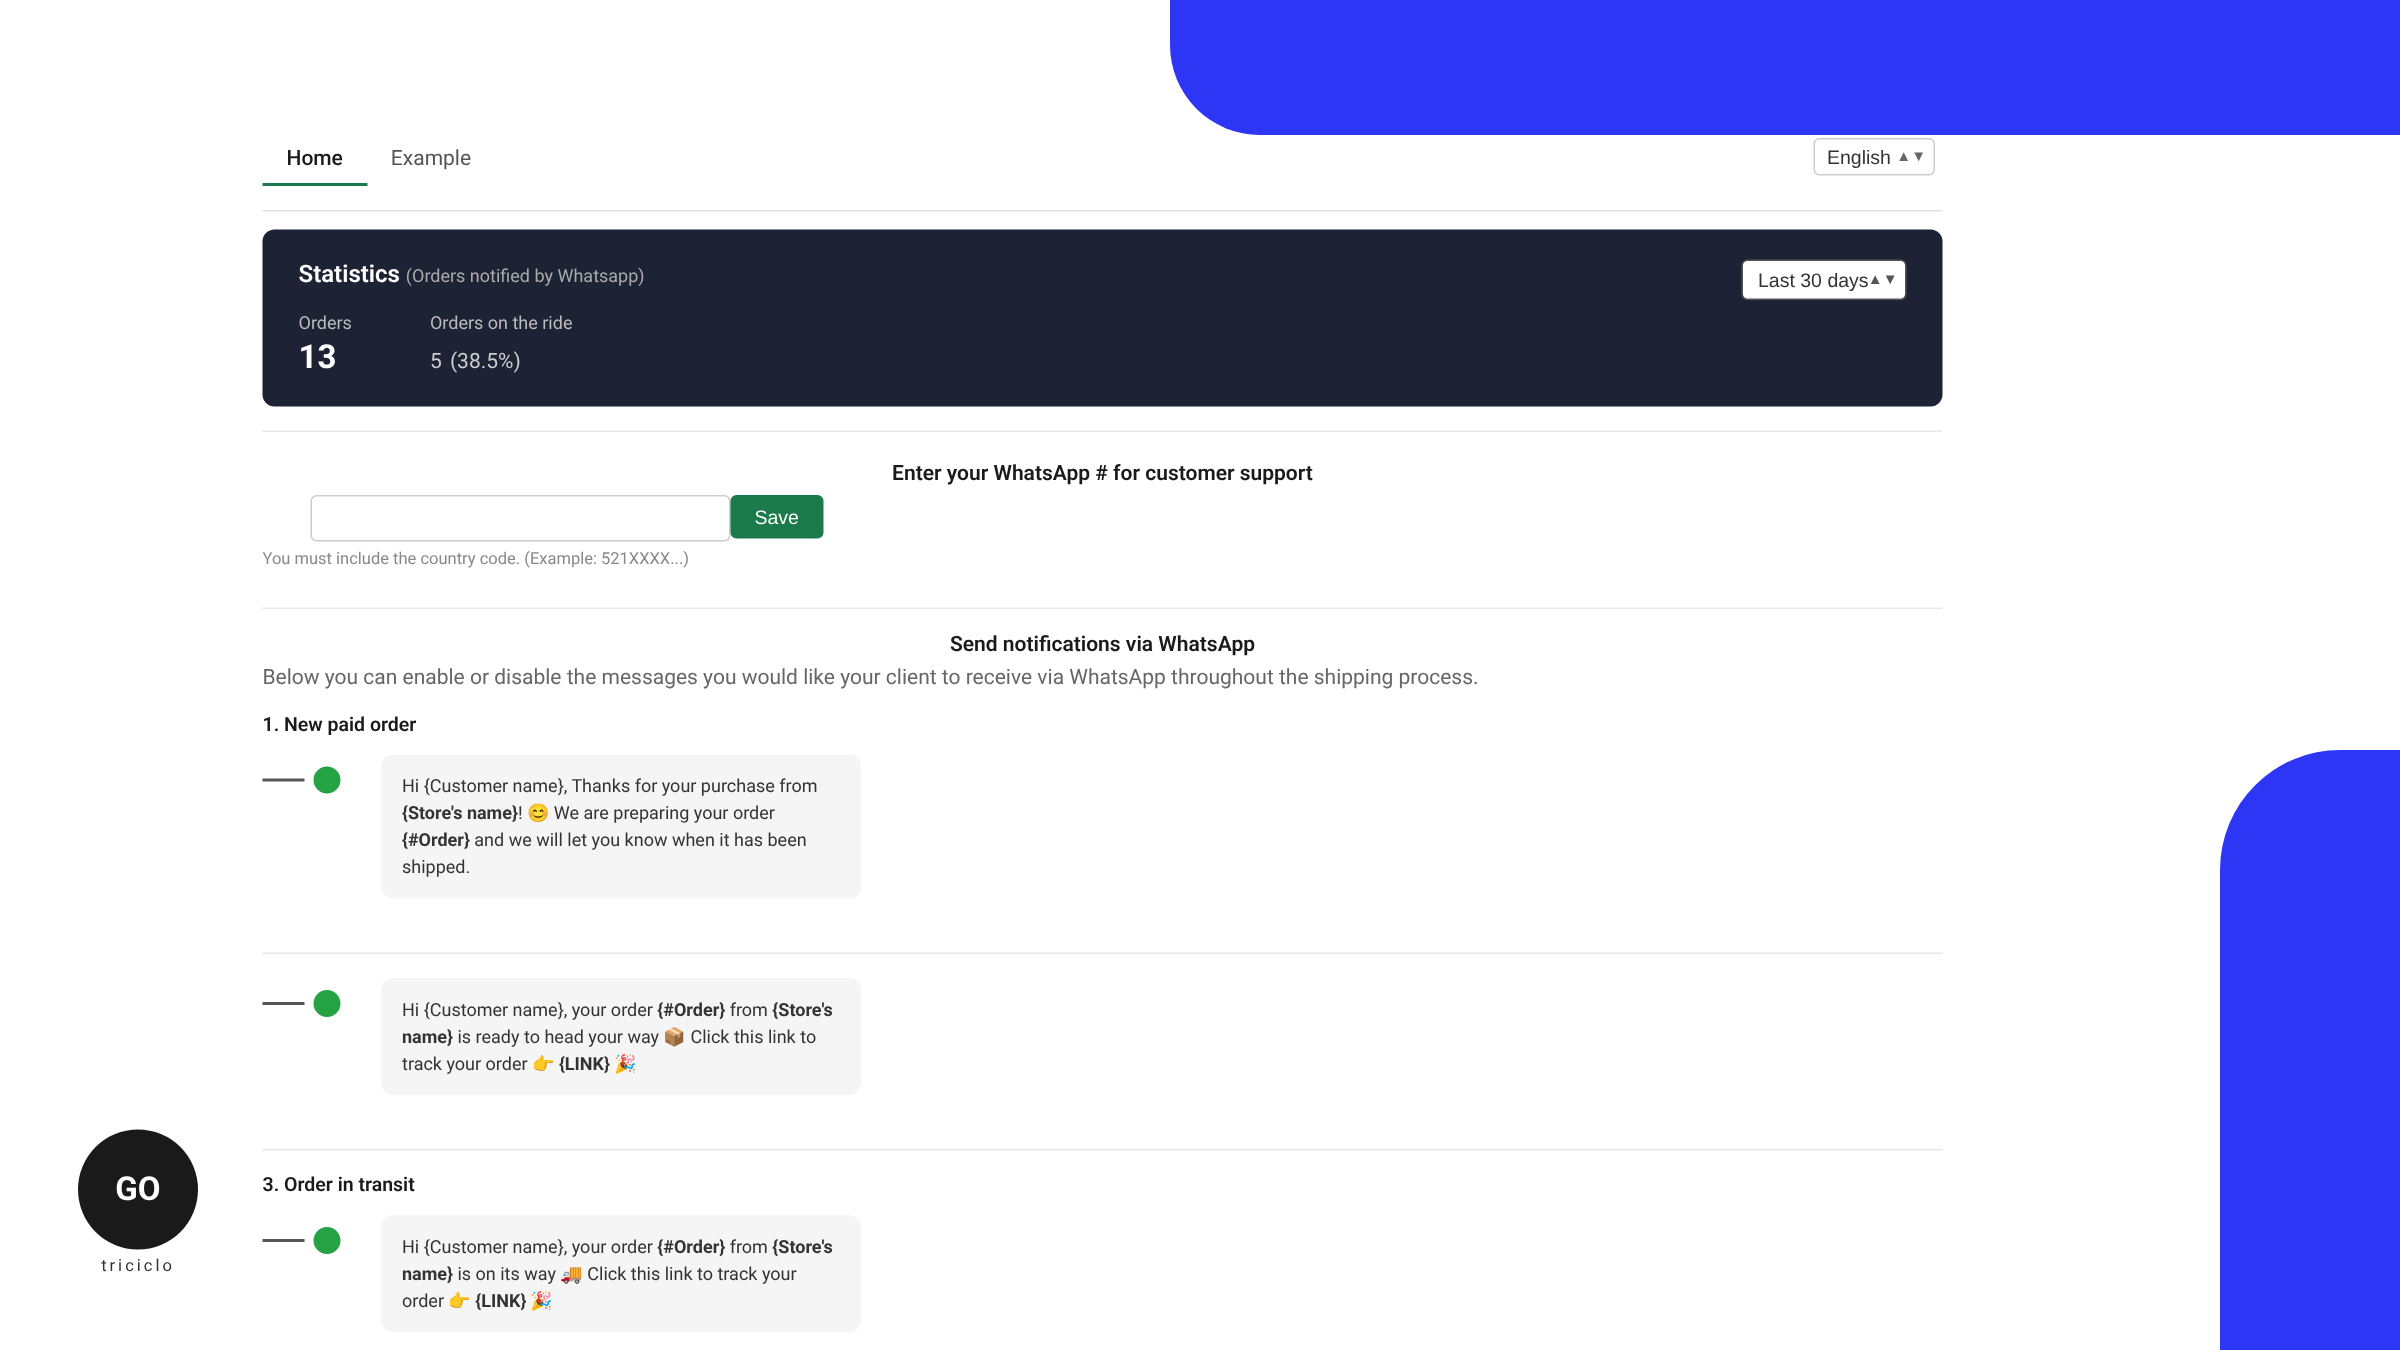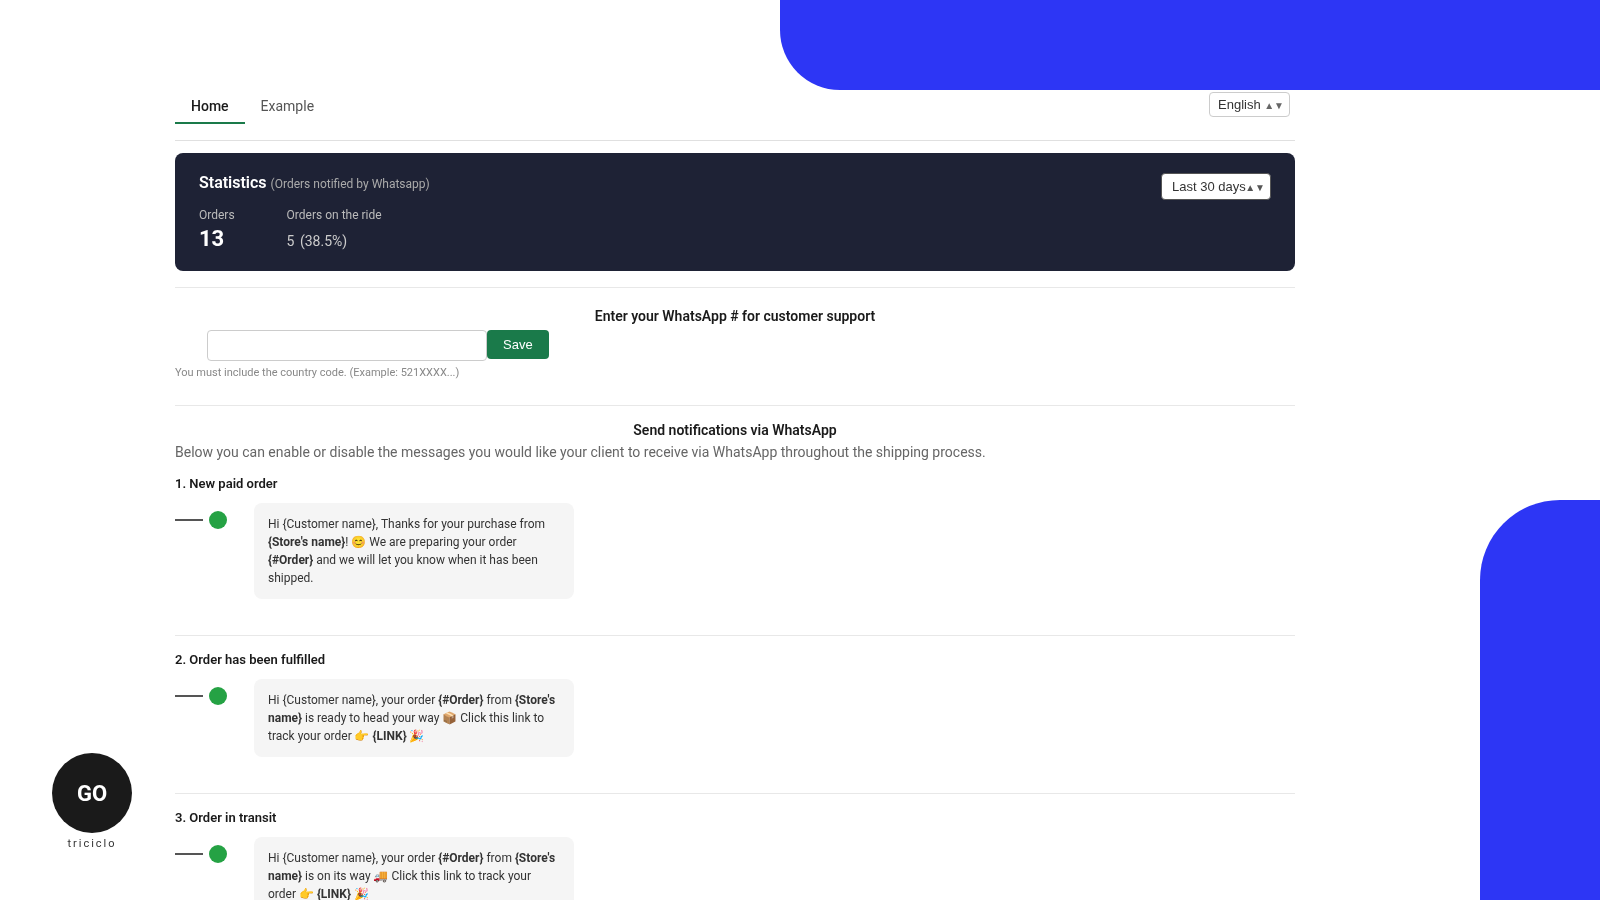--- a/index.html
+++ b/index.html
@@ -386,21 +386,20 @@
           <div class="toggle-line"></div>
           <div class="toggle-dot"></div>
         </div>
         <div class="message-bubble">
           Hi {Customer name}, Thanks for your purchase from <strong>{Store's name}</strong>! 😊 We are preparing your order <strong>{#Order}</strong> and we will let you know when it has been shipped.
         </div>
       </div>
     </div>
 
     <div class="notif-block">
-      <div class="notif-title">2. Order has been fulfilled</div>
       <div class="notif-item">
         <div class="toggle-container">
           <div class="toggle-line"></div>
           <div class="toggle-dot"></div>
         </div>
         <div class="message-bubble">
           Hi {Customer name}, your order <strong>{#Order}</strong> from <strong>{Store's name}</strong> is ready to head your way 📦 Click this link to track your order 👉 <strong>{LINK}</strong> 🎉
         </div>
       </div>
     </div>

